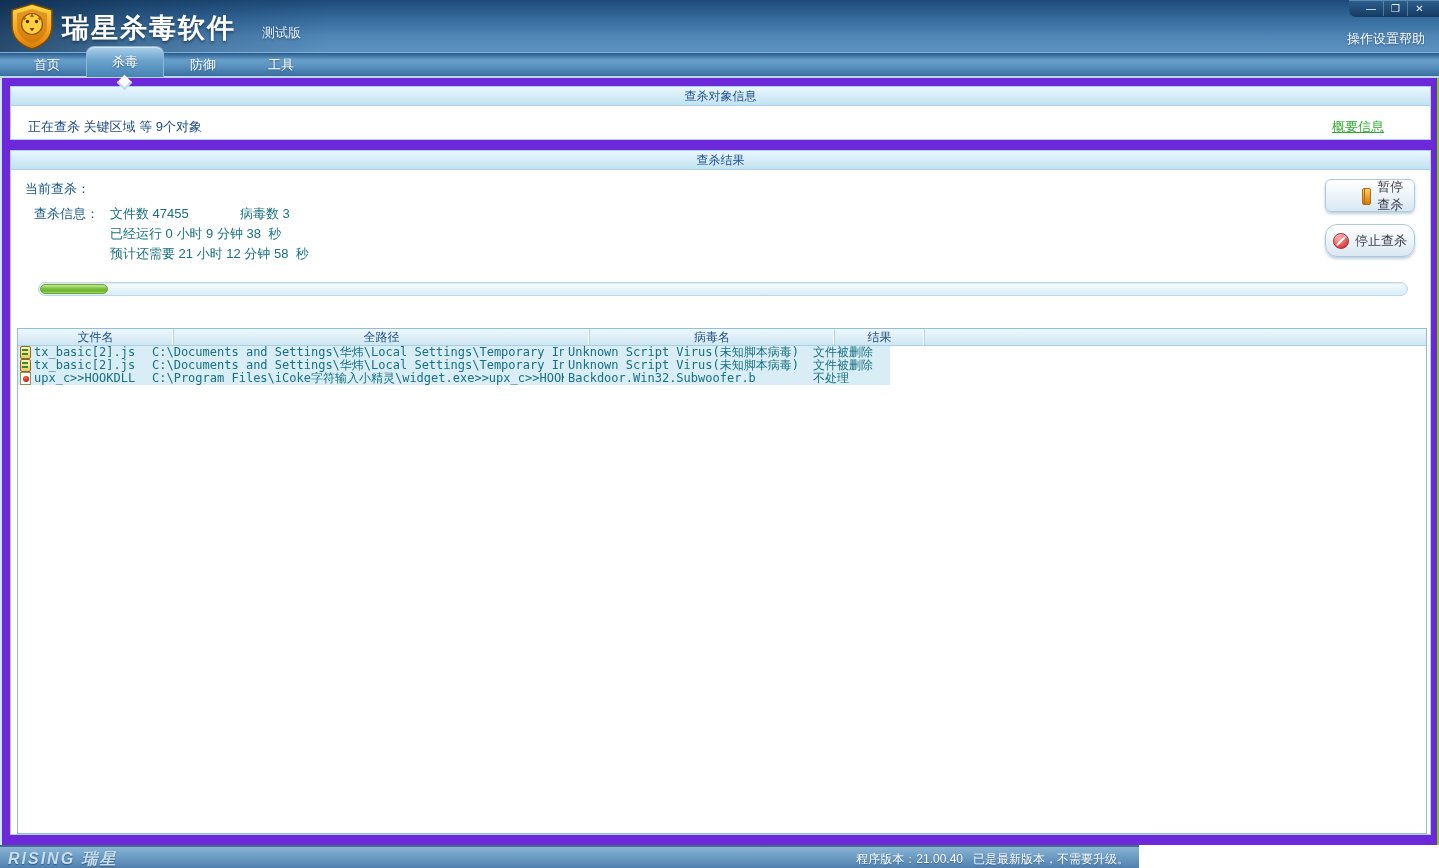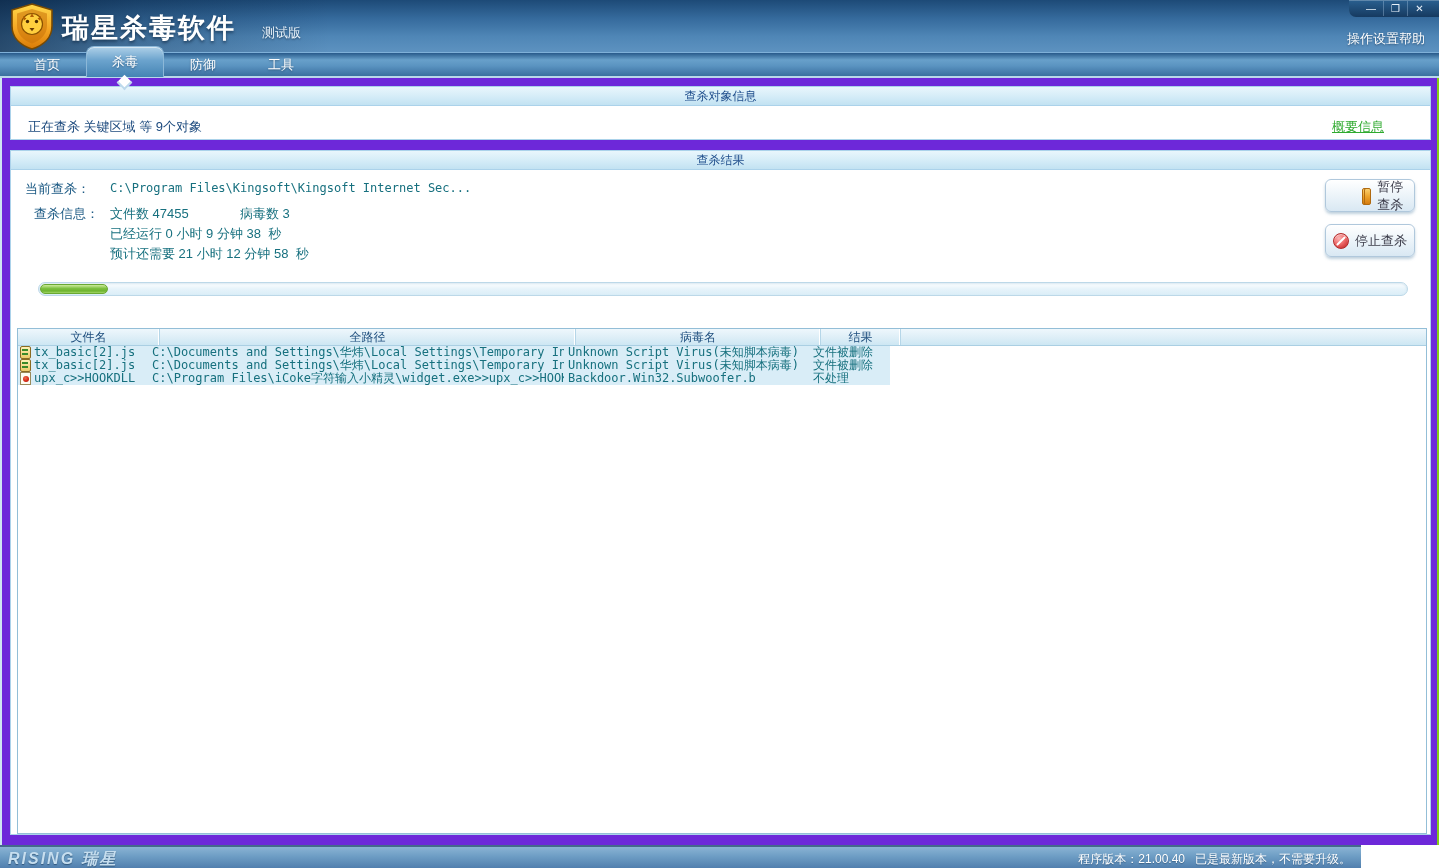--- a/index.html
+++ b/index.html
@@ -60,21 +60,21 @@
   .lbl { position:absolute; font-size:13px; color:#1c5a84; white-space:pre; }
   .val { position:absolute; font-size:12px; color:#17707f; white-space:pre;
     font-family:"DejaVu Sans Mono","Liberation Mono",monospace; }
   .val-cn { font-family:"Liberation Sans","DejaVu Sans",sans-serif; font-size:13px; }
 
   .side-btn { position:absolute; left:1314px; width:90px; height:33px; border-radius:6px;
     border:1px solid #b0c8dc; background:linear-gradient(180deg,#ffffff 0%,#eef5fa 45%,#d9e8f3 100%);
     box-shadow:0 2px 3px rgba(110,150,180,.45), inset 0 1px 0 #fff;
     display:flex; align-items:center; justify-content:center; gap:6px; cursor:pointer;
     font-size:13px; color:#3c3c4a; }
-  .btn-pause { top:28px;padding-left:36px; } .btn-stop { top:73px; }
+  .btn-pause { top:28px;padding-left:36px; } .btn-stop { top:73px;border-radius:12px; }
   .pause-icon { position:relative; width:13px; height:15px; }
   .pause-icon::before,.pause-icon::after { content:""; position:absolute; top:0; width:5px; height:15px;
     border-radius:2px; background:linear-gradient(180deg,#fad070 0%,#eda32c 50%,#d77c0e 100%);
     border:1px solid #b06a10; }
   .pause-icon::before { left:0; } .pause-icon::after { right:0; }
   .stop-icon { position:relative; width:16px; height:16px; border-radius:50%;
     background:radial-gradient(circle at 35% 30%,#fbb6b6 0%,#ee6a6a 45%,#c92f2f 85%);
     border:1px solid #b22a2a; box-shadow:inset 0 1px 1px rgba(255,255,255,.6); }
   .stop-icon::after { content:""; position:absolute; left:1px; top:6px; width:12px; height:2px;
     background:#fff; transform:rotate(-45deg); border-radius:1px; }
@@ -86,22 +86,22 @@
     background:linear-gradient(180deg,#cdea9a 0%,#7cbf3e 45%,#6db32f 75%,#a2d766 100%);
     border:1px solid #6aa832; }
 
   
   .results-table { position:absolute; left:6px; top:177px; width:1410px; height:506px;
     border:1px solid #93bed7; background:#fff; }
   .table-header { display:flex; height:17px; border-bottom:1px solid #aacfe3;
     background:linear-gradient(180deg,#eef7fc 0%,#ddeef7 55%,#cde7f3 100%); }
   .th { font-size:12px; color:#1e4e7e; text-align:center; line-height:16px;
     border-right:1px solid #b5d6e8; box-shadow:inset -1px 0 0 #fff; cursor:default; }
-  .th-filename { width:142px; } .th-path { width:416px; } .th-virus { width:245px; }
-  .th-result { width:80px; } .th-filler { flex:1; border-right:none; box-shadow:none; }
+  .th-filename { width:156px; } .th-path { width:416px; } .th-virus { width:245px; }
+  .th-result { width:90px; } .th-filler { flex:1; border-right:none; box-shadow:none; }
 
   .table-row { display:flex; height:13px; align-items:center; cursor:default; }
   .row-band { display:flex; width:872px; height:13px; align-items:center; background:#d9edf7;justify-content:space-between; }
   .cell { font-size:12px; color:#16707e; white-space:nowrap; overflow:hidden;
     font-family:"DejaVu Sans Mono","Liberation Mono",monospace; line-height:13px; }
   .cell-filename { width:130px; display:flex; align-items:center; gap:3px; padding-left:2px; }
   .cell-path { width:416px; padding-left:4px; }
   .cell-virus { width:245px; padding-left:4px; }
   .cell-result { width:81px; padding-left:4px; font-family:"Liberation Sans","DejaVu Sans",sans-serif; }
 
@@ -109,21 +109,21 @@
   .script-file-icon { width:11px; height:13px; border-radius:2px; position:relative;
     background:linear-gradient(180deg,#fdf2b8,#ecc968); border:1px solid #8a6a22; }
   .script-file-icon::after { content:""; position:absolute; left:1px; top:2px; width:6px; height:2px;
     background:#3a8a2a; box-shadow:0 4px 0 #3a8a2a; }
   .infected-file-icon { width:11px; height:13px; position:relative;
     background:#fdfdf2; border:1px solid #9a8a5a; }
   .infected-file-icon::after { content:""; position:absolute; left:2px; top:3px; width:6px; height:6px;
     border-radius:50%; background:radial-gradient(circle at 40% 35%,#f07050,#d32413 60%,#9a1207); }
 
   
-  .statusbar { position:absolute; left:0; top:845px; width:1361px; height:23px;
+  .statusbar { position:absolute; left:0; top:845px; width:1139px; height:23px;
     background:linear-gradient(180deg,#8ab3d4 0%,#6d9dc4 45%,#517fae 100%);
     border-top:2px solid #44688c; }
   .brand { position:absolute; left:8px; top:2px; font-size:16px; font-weight:bold; font-style:italic;
     letter-spacing:2px; color:#c6deef; text-shadow:0 1px 1px rgba(10,40,70,.5); }
   .version-text { position:absolute; right:10px; top:4px; font-size:12px; color:#fff; white-space:pre;
     text-shadow:0 1px 1px rgba(10,40,70,.4); }
 </style>
 </head>
 <body>
 
@@ -180,21 +180,20 @@
     <div class="panel panel-target">
       <div class="panel-header">查杀对象信息</div>
       <div class="status-text">正在查杀 关键区域 等 9个对象</div>
       <div class="summary-link">概要信息</div>
     </div>
 
     <div class="panel panel-result">
       <div class="panel-header">查杀结果</div>
 
       <div class="lbl" style="left:14px; top:29px;">当前查杀：</div>
-      <div class="val" style="left:99px; top:30px;">C:\Program Files\Kingsoft\Kingsoft Internet Sec...</div>
 
       <div class="lbl" style="left:23px; top:54px;">查杀信息：</div>
       <div class="val val-cn" style="left:99px; top:54px;">文件数 47455</div>
       <div class="val val-cn" style="left:229px; top:54px;">病毒数 3</div>
       <div class="val val-cn" style="left:99px; top:74px;">已经运行 0 小时 9 分钟 38  秒</div>
       <div class="val val-cn" style="left:99px; top:94px;">预计还需要 21 小时 12 分钟 58  秒</div>
 
       <div class="side-btn btn-pause">
         <span class="pause-icon"></span>
         <span>暂停查杀</span>

